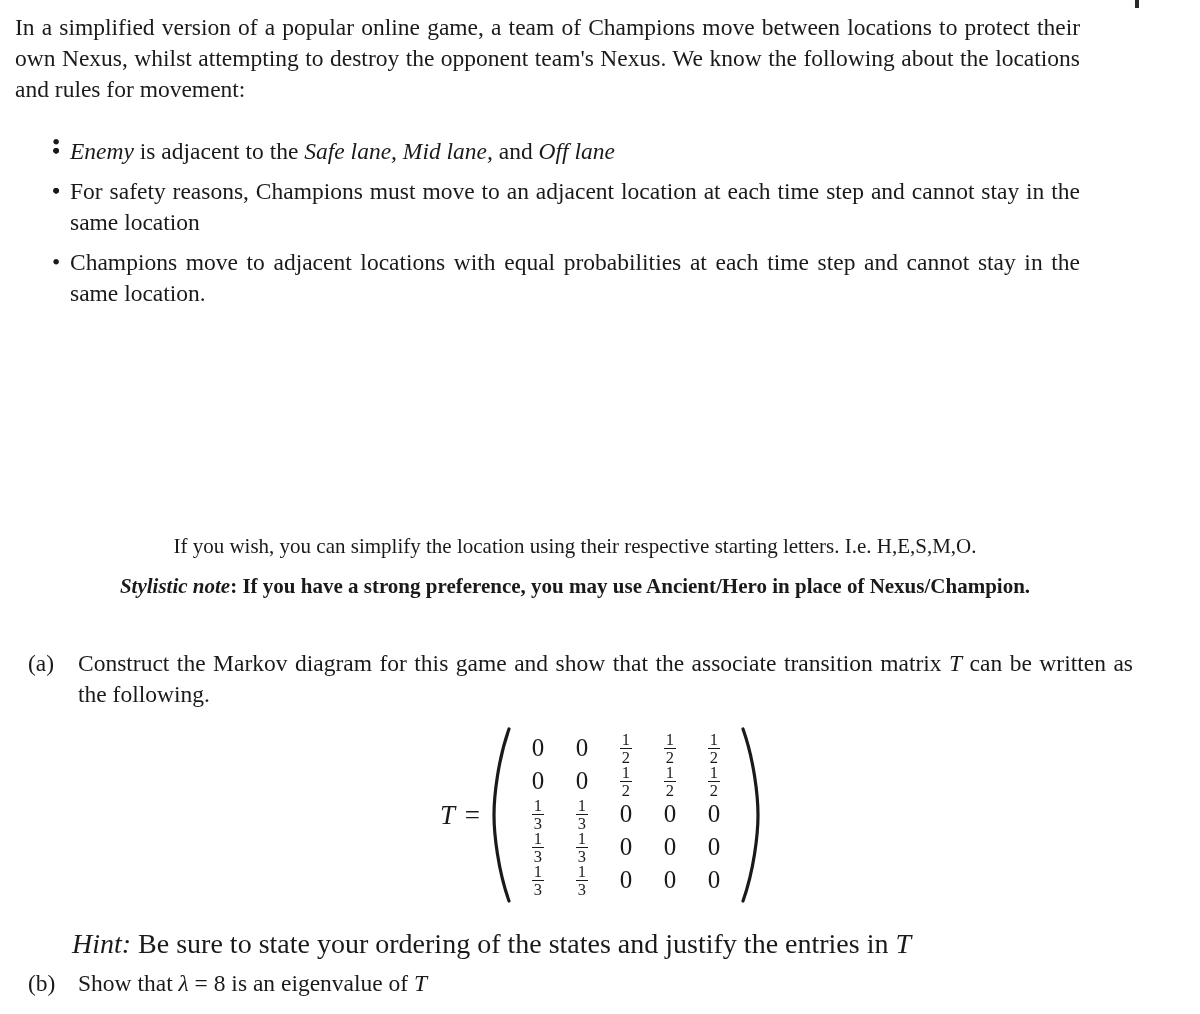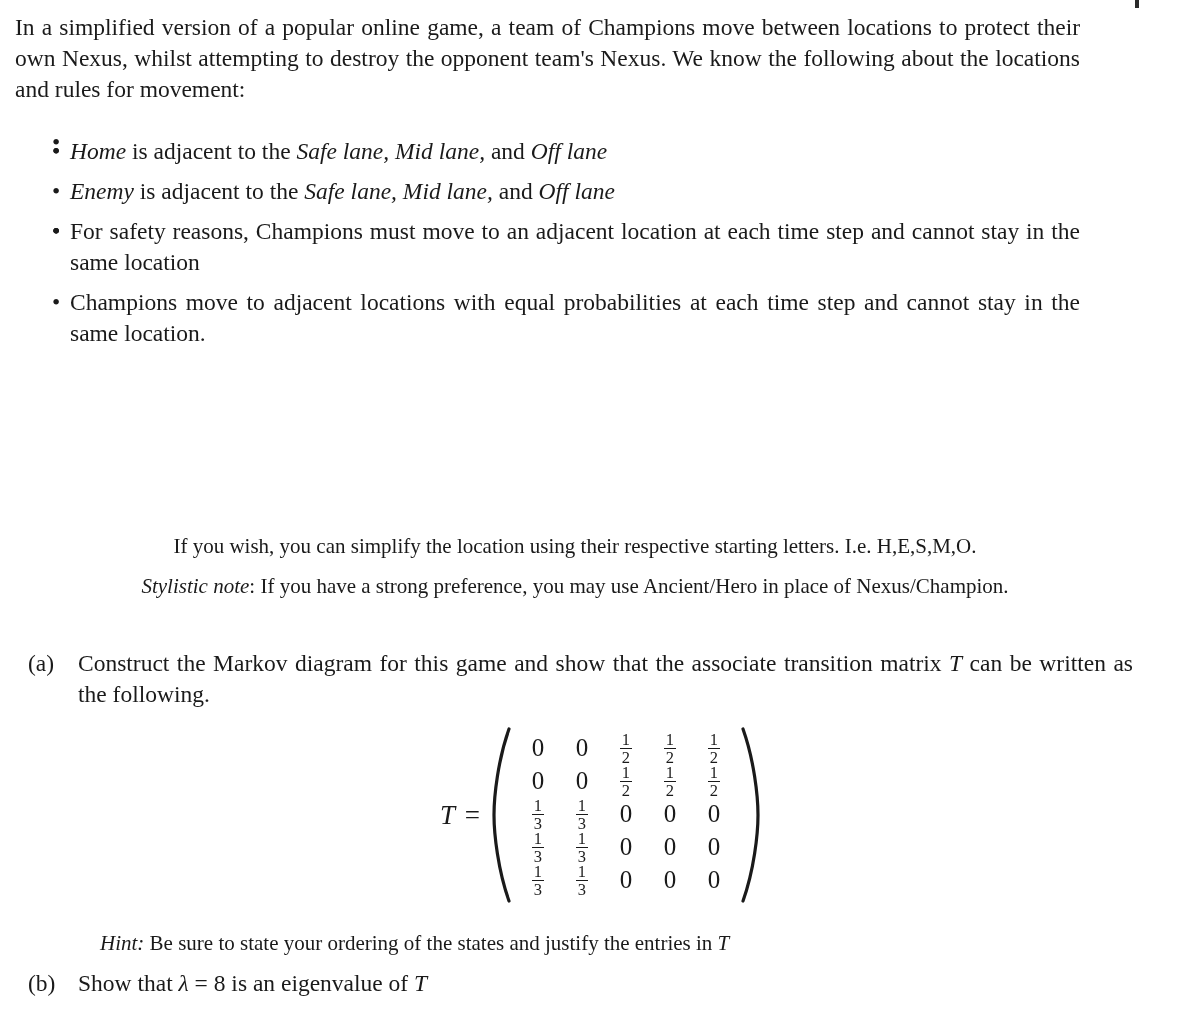--- a/index.html
+++ b/index.html
@@ -72,21 +72,21 @@
   .closing {
     position: absolute;
     left: 15px;
     top: 531px;
     width: 1120px;
     font-size: 21px;
     line-height: 31px;
     text-align: center;
   }
   .closing .line { margin-bottom: 9px; }
-  .closing .line:last-child { margin-bottom: 0; }
+  .closing .line:last-child { margin-bottom: 0; font-weight: bold; }
 
   .part-a {
     position: absolute;
     left: 28px;
     top: 648px;
     width: 1105px;
     font-size: 23.5px;
     line-height: 31px;
   }
   .part-a .lbl {
@@ -164,23 +164,22 @@
   .frac .den {
     display: block;
     padding: 0px 2px 0;
     line-height: 17px;
   }
 
   .hint {
     position: absolute;
     left: 72px;
     top: 928px;
-    font-size: 21px;
-    line-height: 31px;
-    margin-left: 28px;
+    font-size: 28px;
+    line-height: 31px;
   }
 
   .part-b {
     position: absolute;
     left: 28px;
     top: 968px;
     width: 1105px;
     font-size: 23.5px;
     line-height: 31px;
   }
@@ -204,21 +203,21 @@
 
 <div class="page">
 
   <div class="edge-mark"></div>
 
   <div class="intro">In a simplified version of a popular online game, a team of Champions move between locations to protect their own Nexus, whilst attempting to destroy the opponent team's Nexus. We know the following about the locations and rules for movement:</div>
 
   <div class="bullets">
       <div class="bullet-row"><span class="bullet-dot">•</span></div>
       <div class="bullet-row"><span class="bullet-dot">•</span></div>
-      <div class="bullet-row"><span class="bullet-dot">•</span><span><span class="it">Home</span><span> is adjacent to the </span><span class="it">Safe lane, Mid lane,</span><span> and </span><span class="it">Off lane</span></span></div>
+      <div class="bullet-row"><span class="bullet-dot">•</span></div>
       <div class="bullet-row"><span class="bullet-dot">•</span><span><span class="it">Enemy</span><span> is adjacent to the </span><span class="it">Safe lane, Mid lane,</span><span> and </span><span class="it">Off lane</span></span></div>
       <div class="bullet-row"><span class="bullet-dot">•</span></div>
       <div class="bullet-row"><span class="bullet-dot">•</span></div>
       <div class="bullet-row"><span class="bullet-dot">•</span><span><span>For safety reasons, Champions must move to an adjacent location at each time step and cannot stay in the same location</span></span></div>
       <div class="bullet-row"><span class="bullet-dot">•</span><span><span>Champions move to adjacent locations with equal probabilities at each time step and cannot stay in the same location.</span></span></div>
     </div>
 
   <div class="closing">
       <div class="line"><span>If you wish, you can simplify the location using their respective starting letters.  I.e.  H,E,S,M,O.</span></div>
       <div class="line"><span class="it">Stylistic note</span><span>:  If you have a strong preference, you may use Ancient/Hero in place of Nexus/Champion.</span></div>

